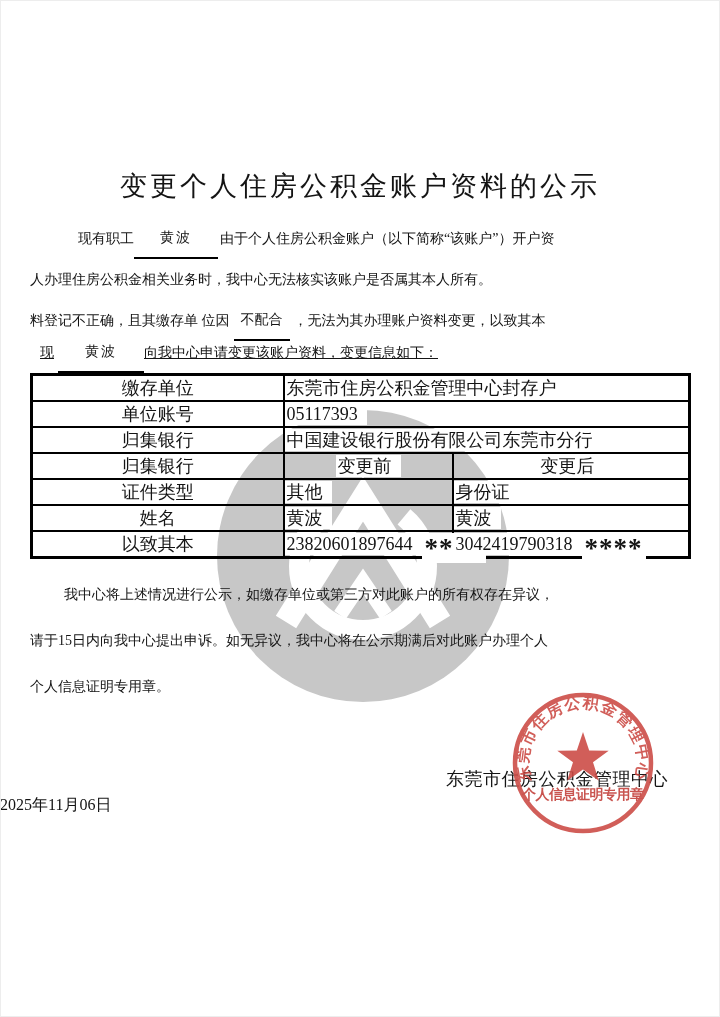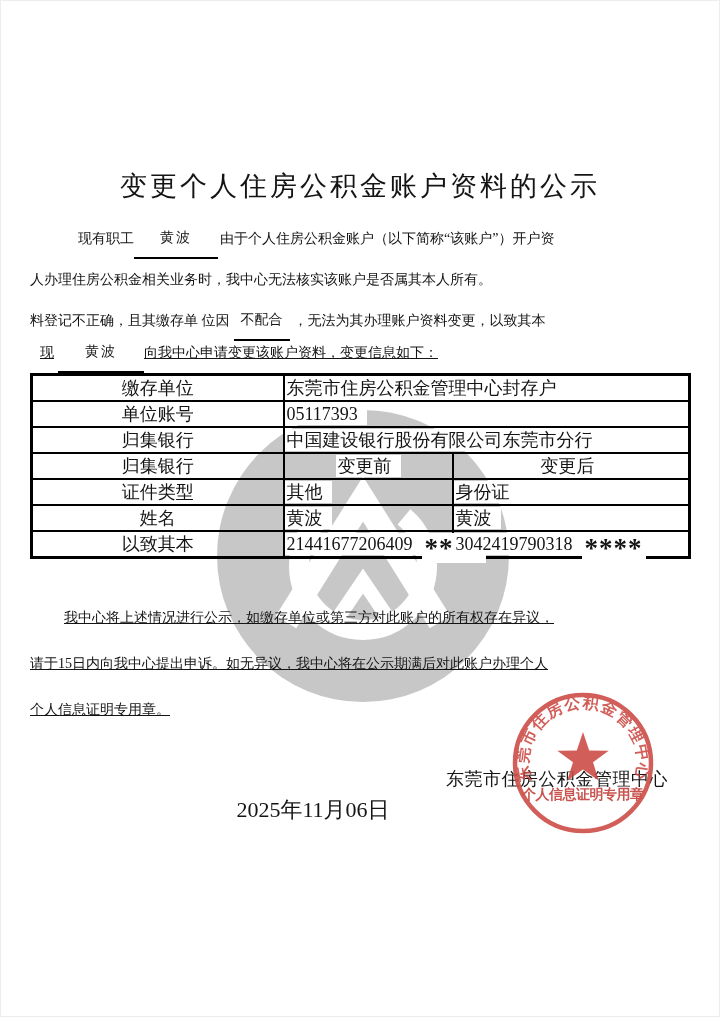--- a/index.html
+++ b/index.html
@@ -41,27 +41,27 @@
   .c1{width:252px;}.c2{width:169px;}.c3{width:237px;}
   .lab{text-align:center;}
   .val{text-align:left;padding-left:3px;}
   .wbg{background:#ffffff;padding:1px 9px 1px 2px;}
   .mask{
     font-weight:bold;font-size:27px;letter-spacing:1px;line-height:0;
     vertical-align:-7px;background:#ffffff;padding:0 3px;
   }
   .gap{margin-left:7px;}
 
-  .p3{position:absolute;left:30px;top:595px;width:662px;text-decoration:underline;}
+  .p3{position:absolute;left:30px;top:572px;width:662px;}
   .p3 .pline{height:46px;line-height:46px;}
   .p3 .l1{padding-left:34px;}
 
   
   .sig-org{position:absolute;top:767px;left:0;width:668px;text-align:right;font-size:18px;letter-spacing:0.5px;}
-  .sig-date{position:absolute;top:795px;left:0;width:626px;text-align:center;font-size:22px;}
+  .sig-date{position:absolute;top:795px;left:0;width:626px;text-align:left;font-size:16px;}
 
   
   .seal{position:absolute;left:497px;top:677px;width:172px;height:172px;opacity:0.87;}
   .seal text{font-family:"Liberation Serif","DejaVu Serif",serif;}
 </style>
 </head>
 <body>
 
 <div class="page">
 
@@ -111,21 +111,21 @@
         <td class="val"><span class="wbg">其他</span></td>
         <td class="val"><span class="wbg">身份证</span></td>
       </tr>
       <tr>
         <td class="lab">姓名</td>
         <td class="val"><span class="wbg">黄波</span></td>
         <td class="val"><span class="wbg">黄波</span></td>
       </tr>
       <tr>
         <td class="lab">以致其本</td>
-        <td class="val"><span class="wbg">21441677206409</span><span class="mask">****</span></td>
+        <td class="val"><span class="wbg">23820601897644</span><span class="mask">****</span></td>
         <td class="val"><span class="wbg">3042419790318</span><span class="mask">****</span></td>
       </tr>
     </tbody>
   </table>
 
   <div class="p3">
     <div class="pline l1"><span>我中心将上述情况进行公示，如缴存单位或第三方对此账户的所有权存在异议，</span></div>
     <div class="pline"><span>请于15日内向我中心提出申诉。如无异议，我中心将在公示期满后对此账户办理个人</span></div>
     <div class="pline"><span>个人信息证明专用章。</span></div>
   </div>

